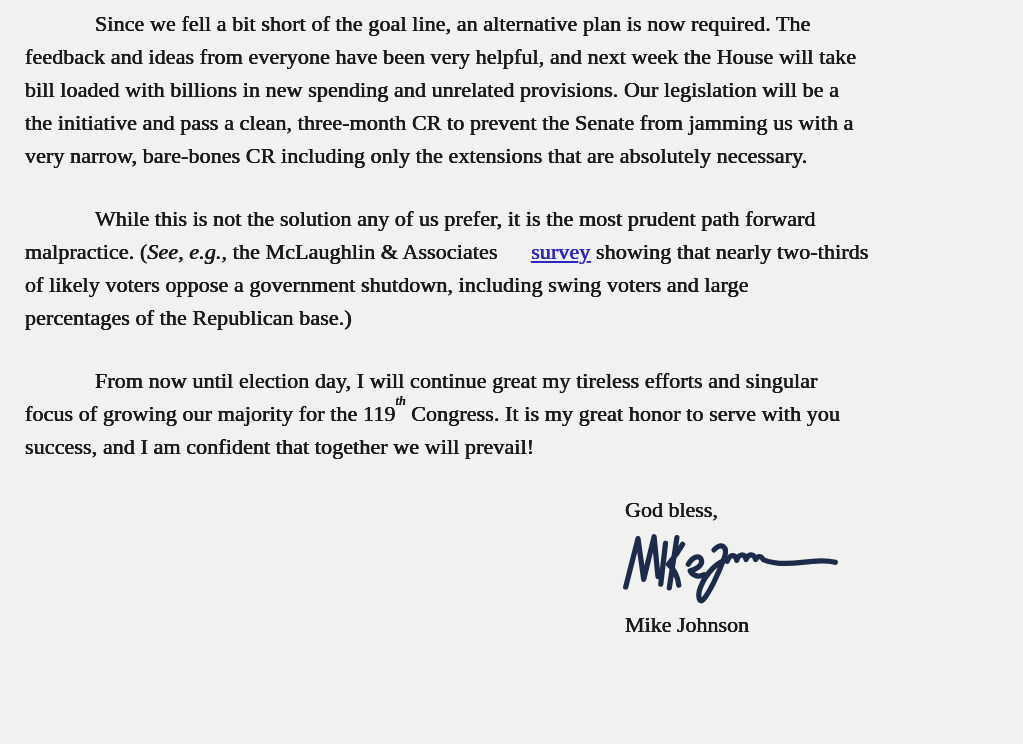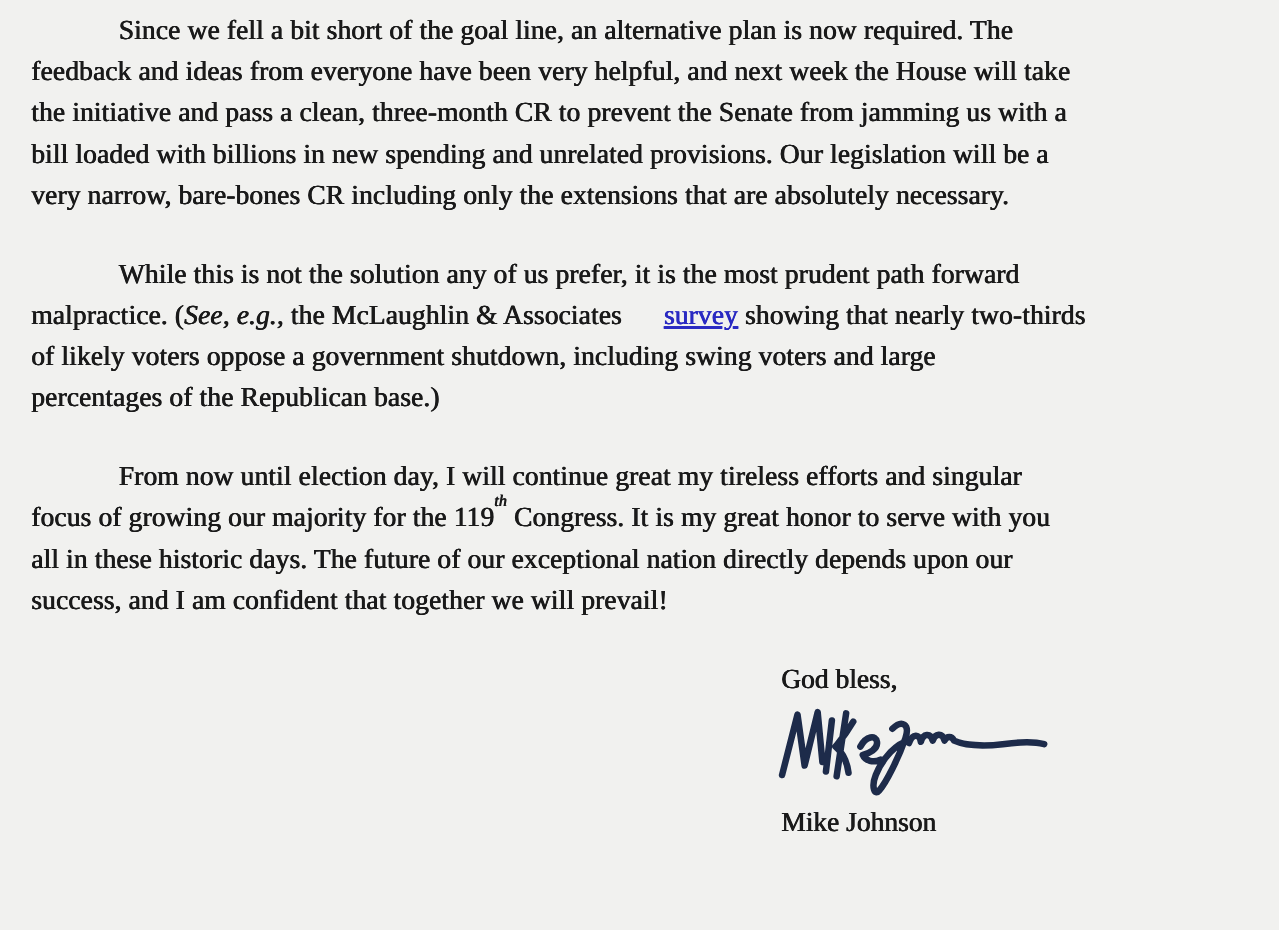--- a/index.html
+++ b/index.html
@@ -43,34 +43,33 @@
 </style>
 </head>
 <body>
 
 <div class="page">
 
   <div id="letter-body">
       <div class="para">
         <div class="line first"><span>Since we fell a bit short of the goal line, an alternative plan is now required. The</span></div>
         <div class="line"><span>feedback and ideas from everyone have been very helpful, and next week the House will take</span></div>
+        <div class="line"><span>bill loaded with billions in new spending and unrelated provisions. Our legislation will be a</span></div>
         <div class="line"><span>the initiative and pass a clean, three-month CR to prevent the Senate from jamming us with a</span></div>
-        <div class="line"><span>bill loaded with billions in new spending and unrelated provisions. Our legislation will be a</span></div>
         <div class="line"><span>very narrow, bare-bones CR including only the extensions that are absolutely necessary.</span></div>
       </div>
       <div class="para">
         <div class="line first"><span>While this is not the solution any of us prefer, it is the most prudent path forward</span></div>
         <div class="line"><span>malpractice. (</span><em>See, e.g.,</em><span> the McLaughlin &amp; Associates </span><a href="#">survey</a><span> showing that nearly two-thirds</span></div>
         <div class="line"><span>of likely voters oppose a government shutdown, including swing voters and large</span></div>
         <div class="line"><span>percentages of the Republican base.)</span></div>
       </div>
       <div class="para">
         <div class="line first"><span>From now until election day, I will continue great my tireless efforts and singular</span></div>
         <div class="line"><span>focus of growing our majority for the 119</span><sup>th</sup><span> Congress. It is my great honor to serve with you</span></div>
-        <div class="line"><span>all in these historic days. The future of our exceptional nation directly depends upon our</span></div>
         <div class="line"><span>success, and I am confident that together we will prevail!</span></div>
       </div>
     </div>
 
   <div class="closing">
     <div class="salutation">God bless,</div>
 
     <svg class="signature" width="235" height="74" viewBox="0 0 235 78" role="img" aria-label="Mike Johnson signature">
       <path d="M7,58 L20,7 L26,50 L37,5 L41,47 M49,12 L44,55 M61,6 L53,59 M67,13 C60,25 56,29 52,34 C59,40 62,48 63,56"></path>
       <path d="M73,34 C78,25 86,24 87,30 C88,36 80,40 75,41 C77,46 84,48 90,45 M100,19 C108,11 115,15 111,27 C105,44 95,64 89,71 C85,76 82,68 86,58 C92,43 104,31 114,29"></path>

